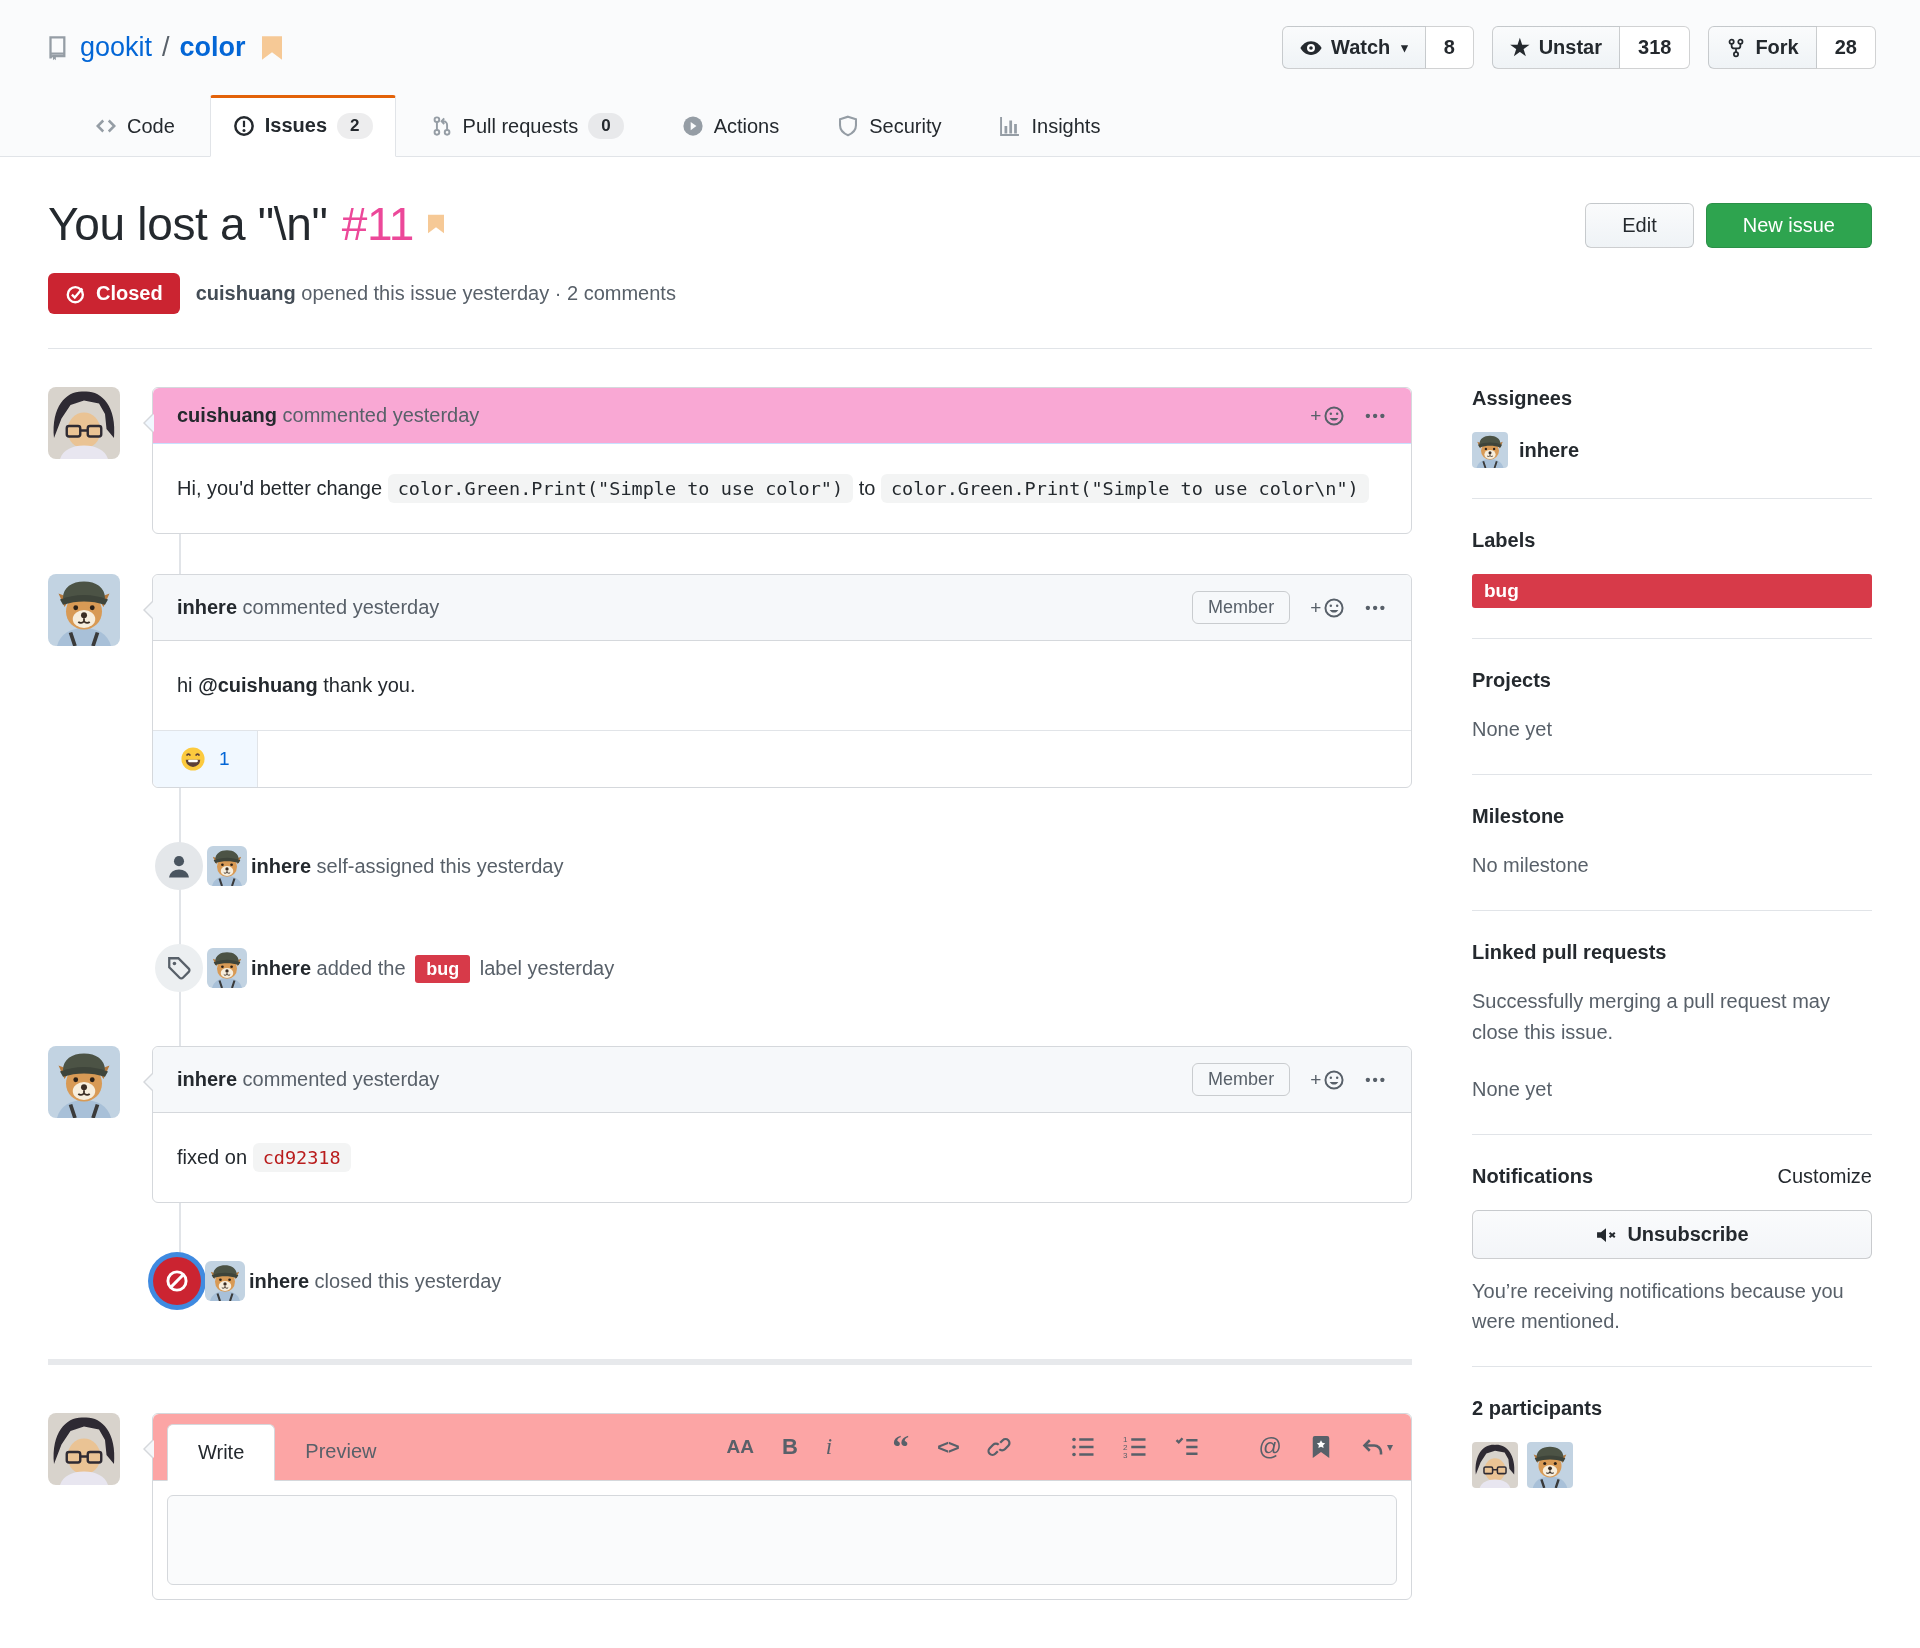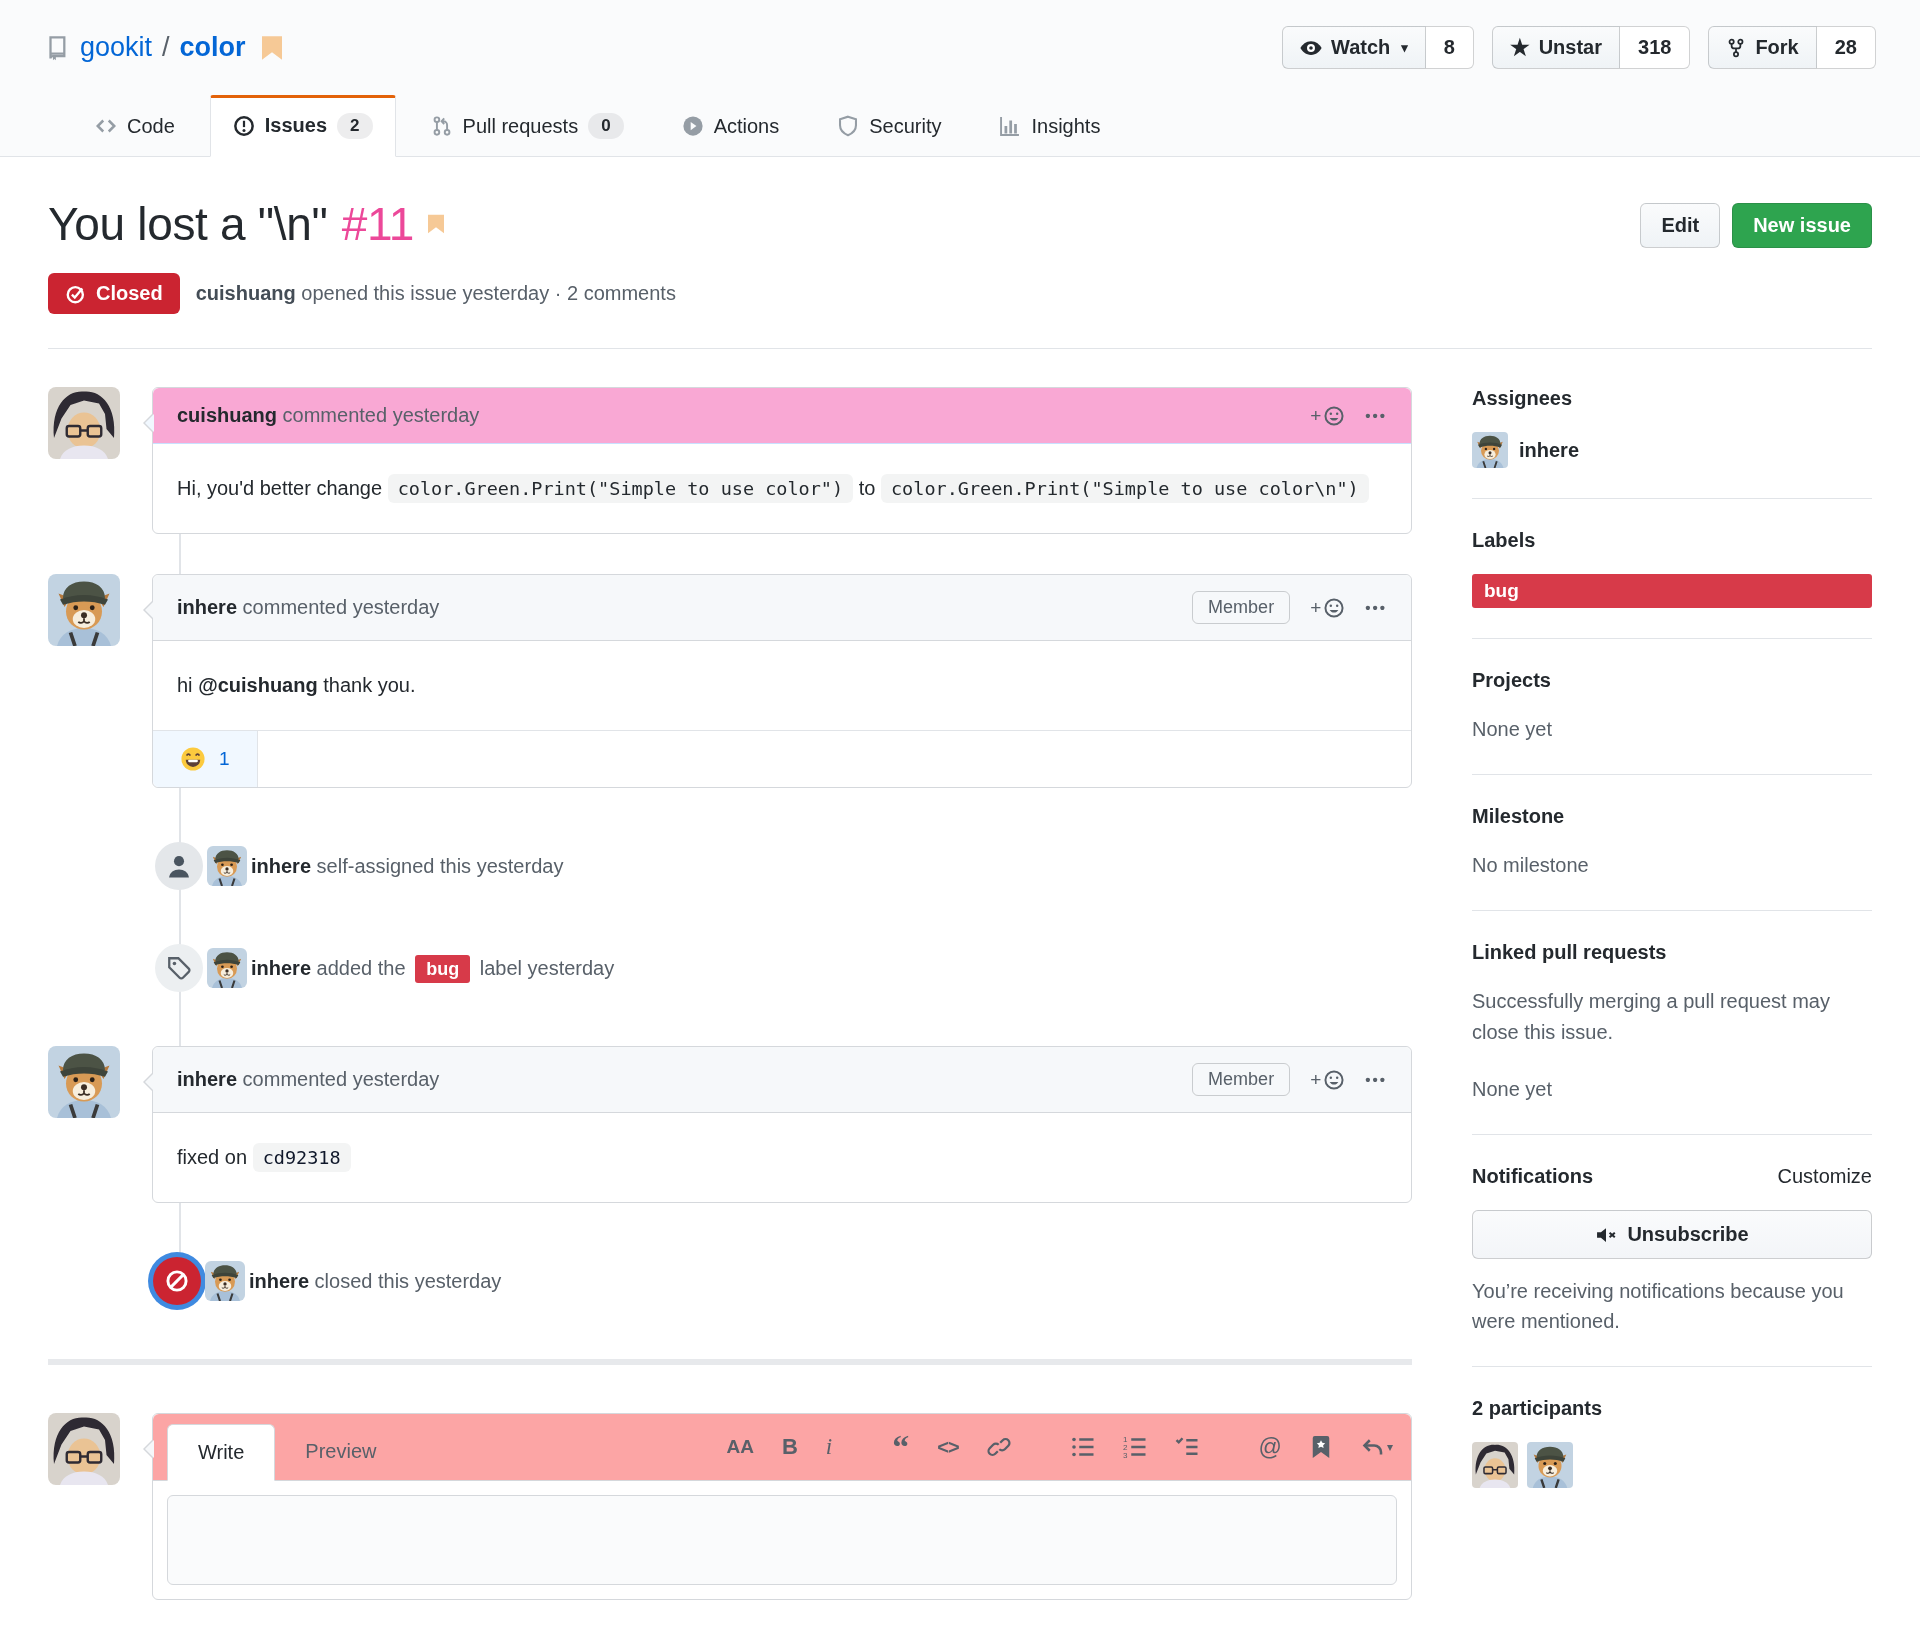--- a/index.html
+++ b/index.html
@@ -47,21 +47,21 @@
   .tab-icon { display:flex; }
 
   
   .page-body { padding:40px 48px 0; }
   .issue-header { border-bottom:1px solid #e1e4e8; padding-bottom:34px; }
   .title-row { display:flex; justify-content:space-between; align-items:flex-start; }
   h1.issue-title { margin:0; font-size:46px; font-weight:400; letter-spacing:-.3px; display:flex; align-items:baseline; gap:14px; }
   .issue-number { color:#ec4899; font-weight:400; }
   .title-buttons { display:flex; gap:12px; padding-top:6px; }
   .btn {
-    padding:10px 20px; font-size:20px; font-weight:700; border-radius:6px; cursor:pointer;
+    padding:10px 36px; font-size:20px; font-weight:400; border-radius:6px; cursor:pointer;
     border:1px solid rgba(27,31,35,.2); background:linear-gradient(#fafbfc,#eff3f6); color:#24292e;
     font-family:"Liberation Sans",sans-serif;
   }
   .btn-green { background:#2ea44f; border-color:rgba(27,31,35,.15); color:#fff; }
   .meta-row { margin-top:22px; display:flex; align-items:center; }
   .state-badge {
     display:inline-flex; align-items:center; gap:9px; background:#cb2431; color:#fff;
     font-weight:600; font-size:20px; padding:9px 17px; border-radius:6px;
   }
   .meta-text { margin-left:16px; color:#586069; }
@@ -482,21 +482,21 @@
                       <circle cx="6.4" cy="7.2" r="1" fill="#586069"></circle>
                       <circle cx="11.6" cy="7.2" r="1" fill="#586069"></circle>
                       <path d="M5.4 10.6c.9 1.4 2.1 2.1 3.6 2.1s2.7-.7 3.6-2.1z" fill="#586069"></path>
                     </svg>
                 </span>
                 <span class="kebab">•••</span>
               </span>
             </div>
             <div class="comment-body">
               <span>fixed on</span>
-              <span class="code-span"><a href="#" style="color:#0f172a">cd92318</a></span>
+              <span class="code-span"><a href="#" style="color:#b91c1c">cd92318</a></span>
             </div>
           </div>
         </div>
 
         <div class="event-row">
           <span class="event-badge closed">
             <svg width="26" height="26" viewBox="0 0 16 16">
                 <circle cx="8" cy="8" r="5.6" fill="none" stroke="#fff" stroke-width="1.8"></circle>
                 <path d="M4.4 11.6L11.6 4.4" stroke="#fff" stroke-width="1.8"></path>
               </svg>

